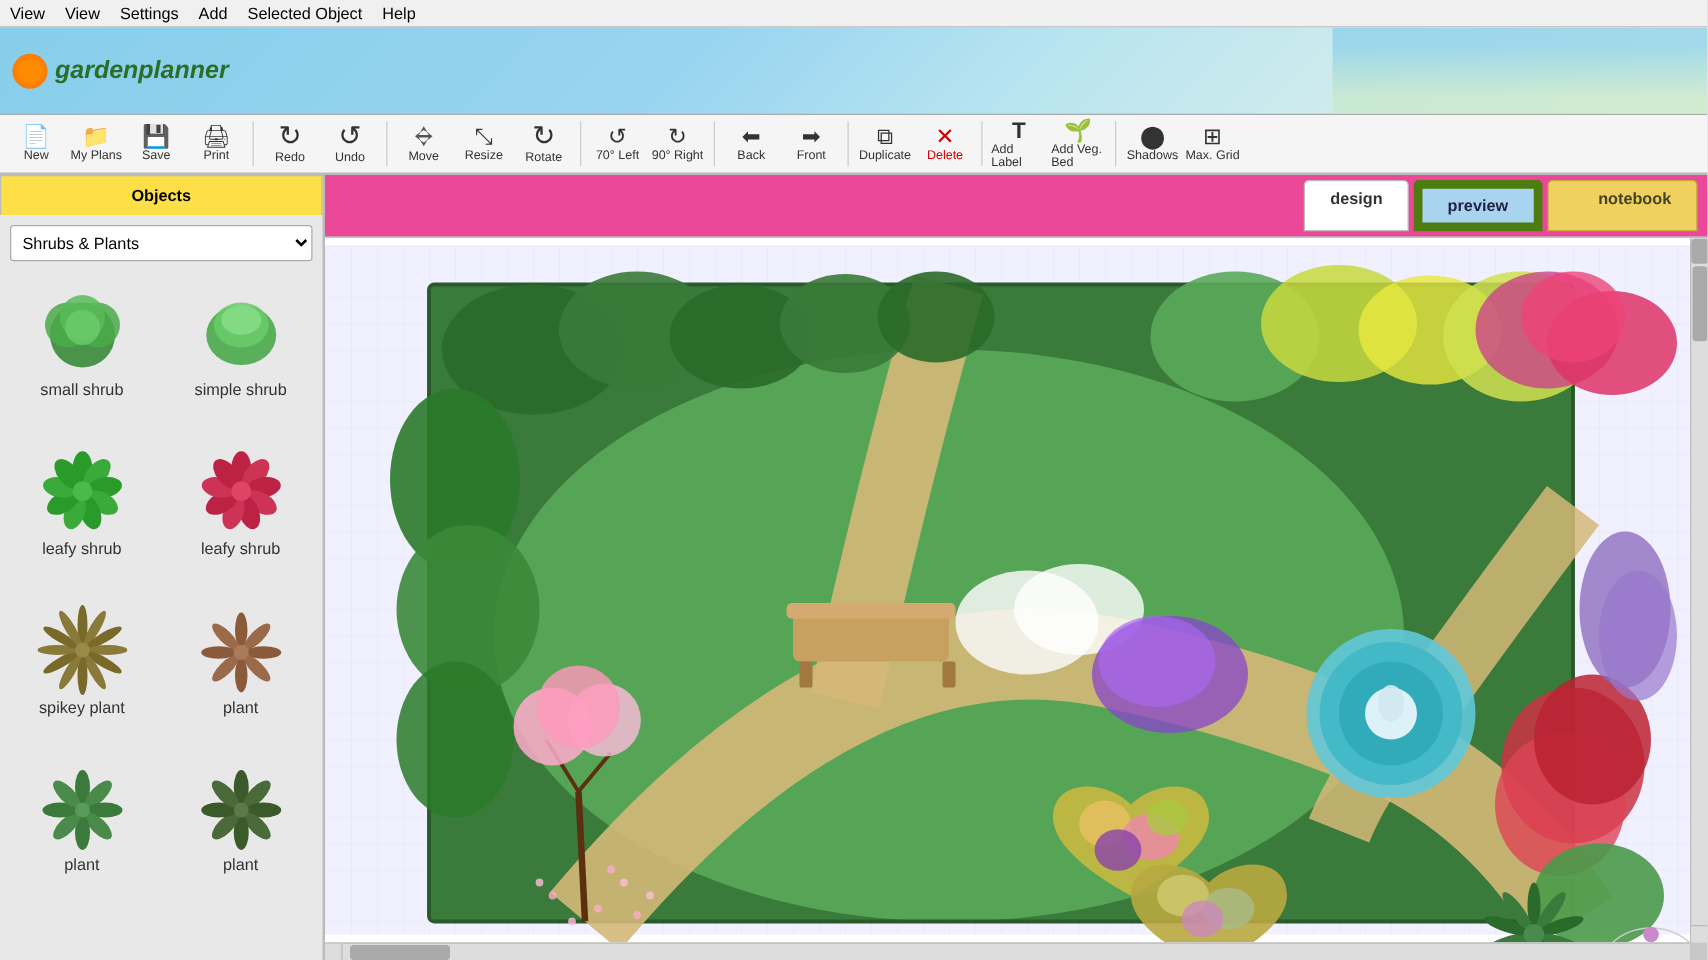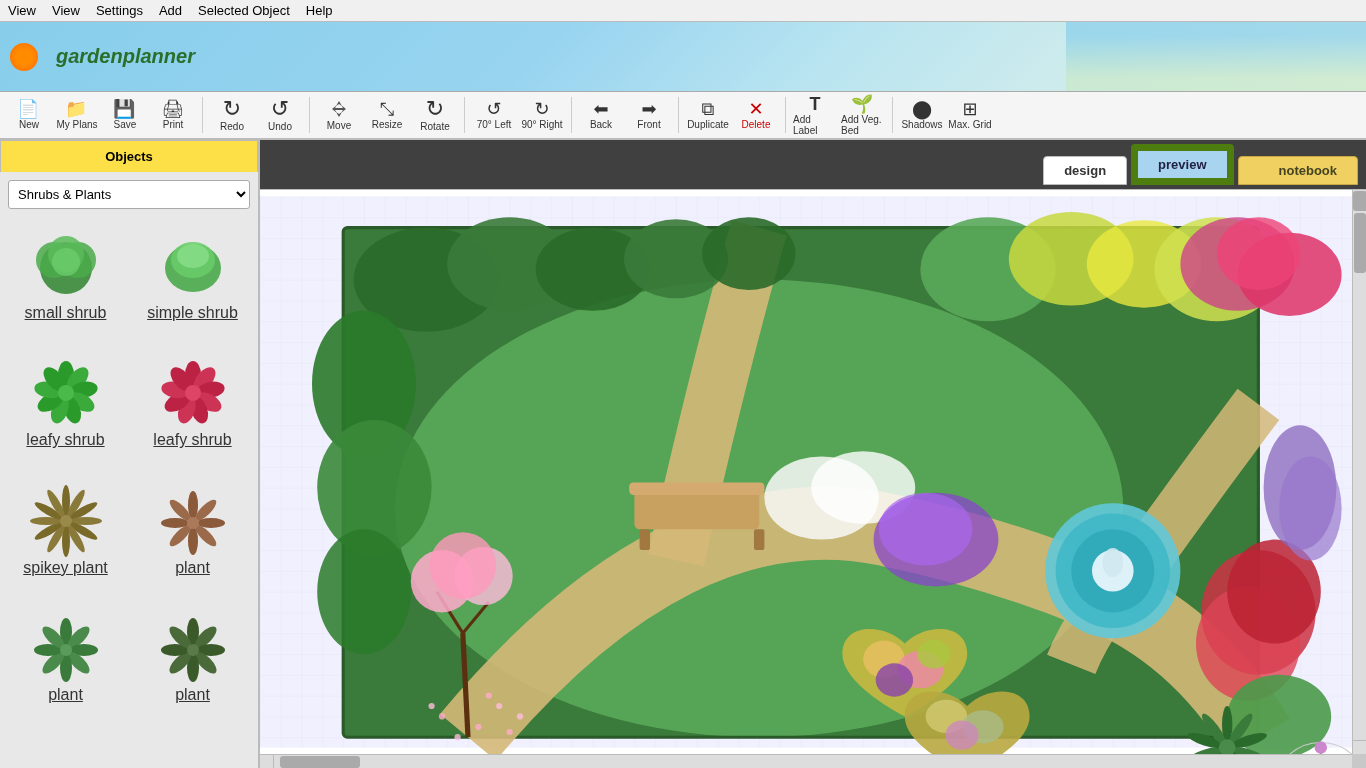--- a/index.html
+++ b/index.html
@@ -5,21 +5,21 @@
     * { margin: 0; padding: 0; box-sizing: border-box; }
     body { font-family: Arial, sans-serif; font-size: 12px; background: #d0d0d0; width: 1366px; height: 768px; overflow: hidden; }
 
     
     #menu-bar { background: #f0f0f0; border-bottom: 1px solid #bbb; padding: 3px 8px; display: flex; align-items: center; gap: 16px; }
     #menu-bar span { cursor: pointer; font-size: 13px; }
 
     
     #header { background: linear-gradient(135deg, #87CEEB 0%, #98d4f0 40%, #b8e4f0 60%, #e8f4e8 100%); height: 70px; display: flex; align-items: center; padding: 0 10px; border-bottom: 1px solid #aaa; position: relative; overflow: hidden; }
     #header::after { content: ''; position: absolute; right: 0; top: 0; width: 300px; height: 70px; background: linear-gradient(to bottom, #87CEEB 20%, #c8e8c8 80%); opacity: 0.7; }
-    #brand { display: flex; align-items: center; gap: 18px; z-index: 1; }
+    #brand { display: flex; align-items: center; gap: 6px; z-index: 1; }
     #brand-icon { width: 28px; height: 28px; background: radial-gradient(circle, #ff8c00 40%, #ff6600 100%); border-radius: 50%; }
     #brand-name { font-size: 20px; color: #2a6e2a; font-weight: bold; font-style: italic; }
 
     
     #toolbar { background: #f5f5f5; border-bottom: 2px solid #bbb; display: flex; align-items: center; padding: 2px 6px; gap: 2px; height: 48px; }
     .tool-btn { display: flex; flex-direction: column; align-items: center; justify-content: center; width: 46px; height: 42px; cursor: pointer; border: 1px solid transparent; border-radius: 3px; font-size: 10px; color: #333; gap: 1px; }
     .tool-icon { font-size: 18px; line-height: 1; }
     .toolbar-sep { width: 1px; height: 36px; background: #ccc; margin: 0 4px; }
 
     
@@ -28,28 +28,28 @@
     
     #left-panel { width: 260px; background: #e8e8e8; border-right: 2px solid #bbb; display: flex; flex-direction: column; }
     #panel-tabs { display: flex; }
     .panel-tab { flex: 1; padding: 8px; text-align: center; cursor: pointer; background: #d0d0d0; border: 1px solid #bbb; font-size: 13px; font-weight: bold; }
     .panel-tab.active { background: #fde047; border-bottom: none; }
     #category-select { margin: 8px; }
     #category-select select { width: 100%; padding: 5px; font-size: 13px; border: 1px solid #aaa; border-radius: 3px; background: #fff; }
     #objects-grid { flex: 1; overflow-y: auto; padding: 4px; display: grid; grid-template-columns: 1fr 1fr; gap: 4px; }
     .obj-item { display: flex; flex-direction: column; align-items: center; padding: 8px 4px; cursor: pointer; border: 1px solid transparent; border-radius: 3px; }
     .obj-icon { width: 72px; height: 72px; display: flex; align-items: center; justify-content: center; }
-    .obj-label { font-size: 16px; color: #333; text-align: center; margin-top: 2px; text-decoration: underline; }
+    .obj-label { font-size: 13px; color: #333; text-align: center; margin-top: 2px; }
 
     
     .shrub-svg { width: 72px; height: 72px; }
 
     
     #canvas-area { flex: 1; display: flex; flex-direction: column; background: #c8c8c8; }
-    #view-tabs { display: flex; justify-content: flex-end; background: #404040; border-bottom: 1px solid #bbb; padding: 4px 8px; gap: 4px; align-items: flex-end; }
+    #view-tabs { display: flex; justify-content: flex-end; background: #ec4899; border-bottom: 1px solid #bbb; padding: 4px 8px; gap: 4px; }
     .view-tab { padding: 6px 20px; cursor: pointer; border-radius: 4px 4px 0 0; font-size: 13px; font-weight: bold; }
     .view-tab.design { background: #fff; border: 1px solid #bbb; color: #333; }
     .view-tab.preview { background: #a8d4f0; border: 7px solid #4d7c0f; color: #224; }
     .view-tab.notebook { background: #f0d060; border: 1px solid #c8a840; color: #442; padding-left: 40px; }
 
     #garden-canvas { flex: 1; background: #e8e8e8; position: relative; overflow: hidden; }
     #garden-svg { width: 100%; height: 100%; }
 
     
     #canvas-scroll { flex: 1; position: relative; overflow: hidden; }

